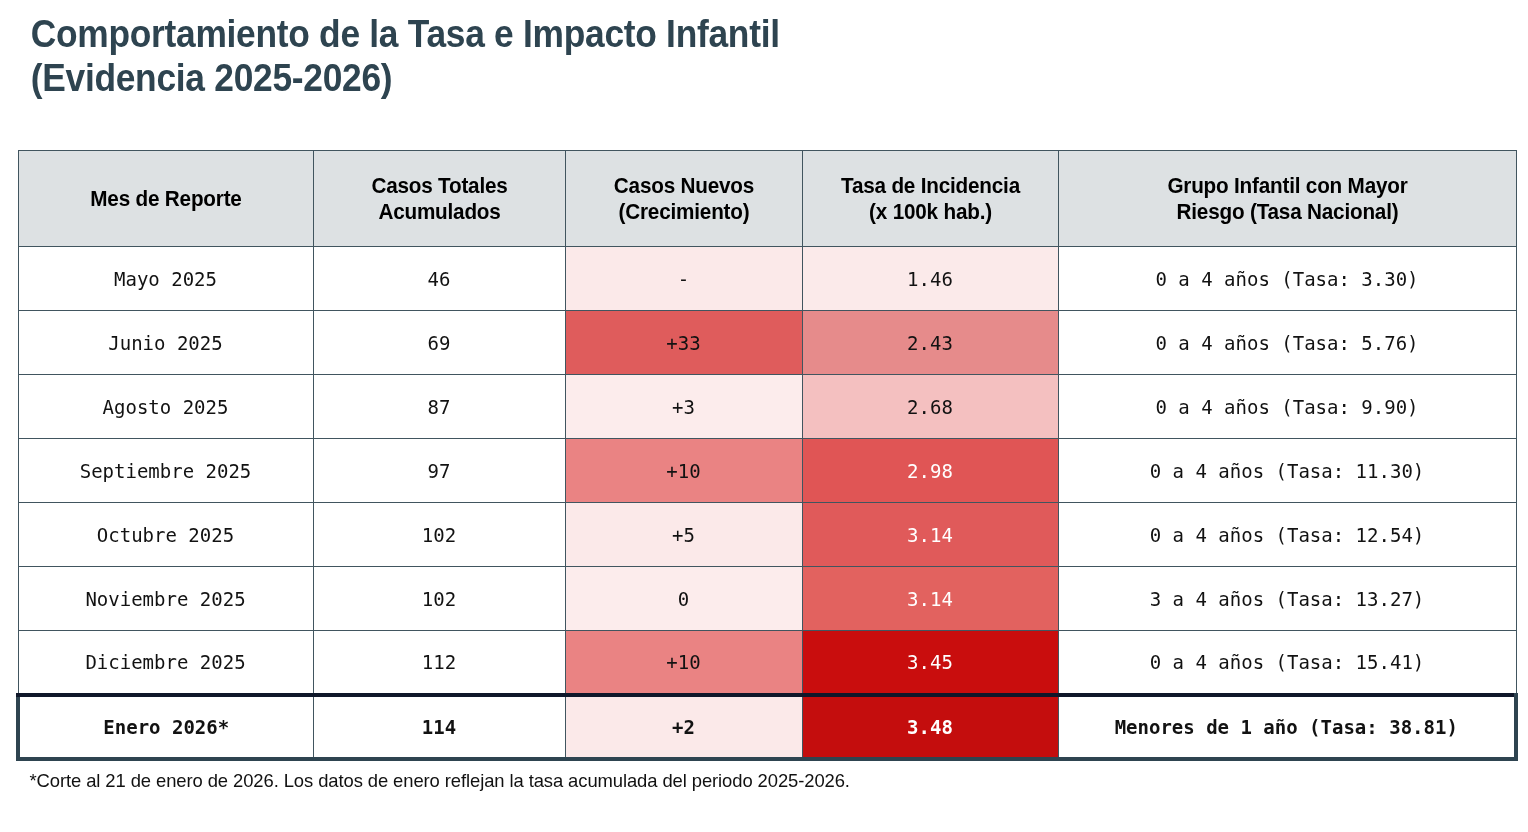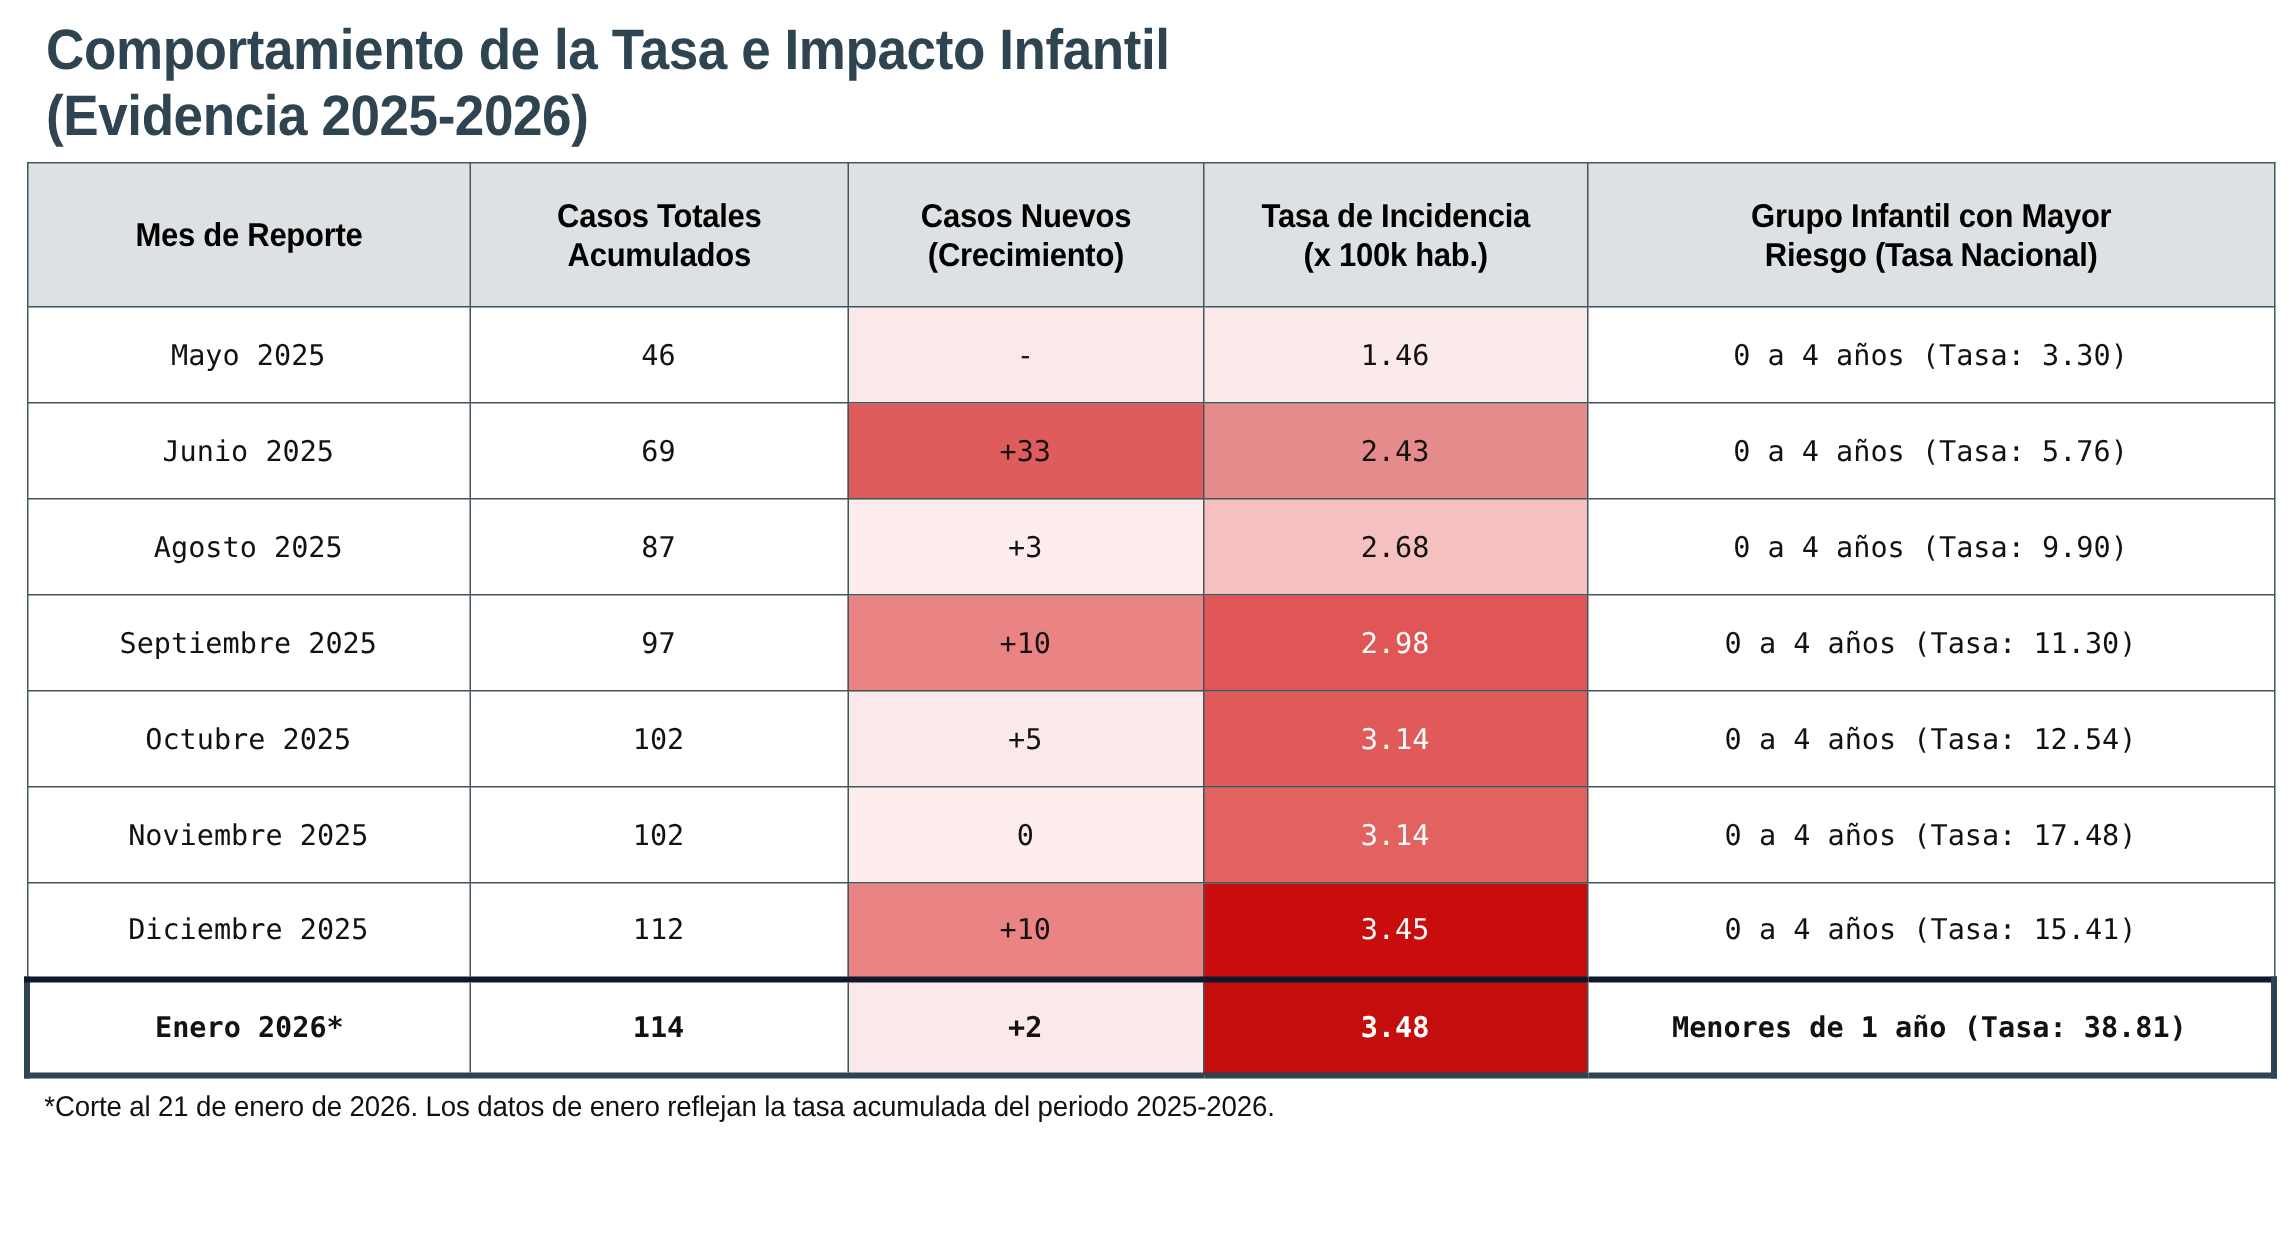--- a/index.html
+++ b/index.html
@@ -32,20 +32,21 @@
     color: #2e4450;
     padding: 12px 0 8px 18px;
     transform: scaleX(0.93);
     transform-origin: left top;
     white-space: pre-line;
     text-shadow: 0 1px 0 rgba(255,255,255,0.6);
   }
   
   .table-wrap {
     padding: 0 2px;
+    margin-top: 42px;
   }
   table.data-table {
     border-collapse: collapse;
     width: 1498px;
     table-layout: fixed;
     background: #ffffff;
   }
   table.data-table th,
   table.data-table td {
     border: 1px solid #41555f;
@@ -171,21 +172,21 @@
             <td>102</td>
             <td style="background: rgb(251, 233, 233);">+5</td>
             <td class="white-text" style="background: rgb(224, 90, 90);">3.14</td>
             <td>0 a 4 años (Tasa: 12.54)</td>
           </tr>
           <tr>
             <td>Noviembre 2025</td>
             <td>102</td>
             <td style="background: rgb(252, 236, 236);">0</td>
             <td class="white-text" style="background: rgb(226, 98, 95);">3.14</td>
-            <td>0 a 4 años (Tasa: 17.48)</td>
+            <td>3 a 4 años (Tasa: 13.27)</td>
           </tr>
           <tr>
             <td>Diciembre 2025</td>
             <td>112</td>
             <td style="background: rgb(234, 131, 131);">+10</td>
             <td class="white-text" style="background: rgb(201, 13, 13);">3.45</td>
             <td>0 a 4 años (Tasa: 15.41)</td>
           </tr>
           <tr class="last-row">
             <td>Enero 2026*</td>

